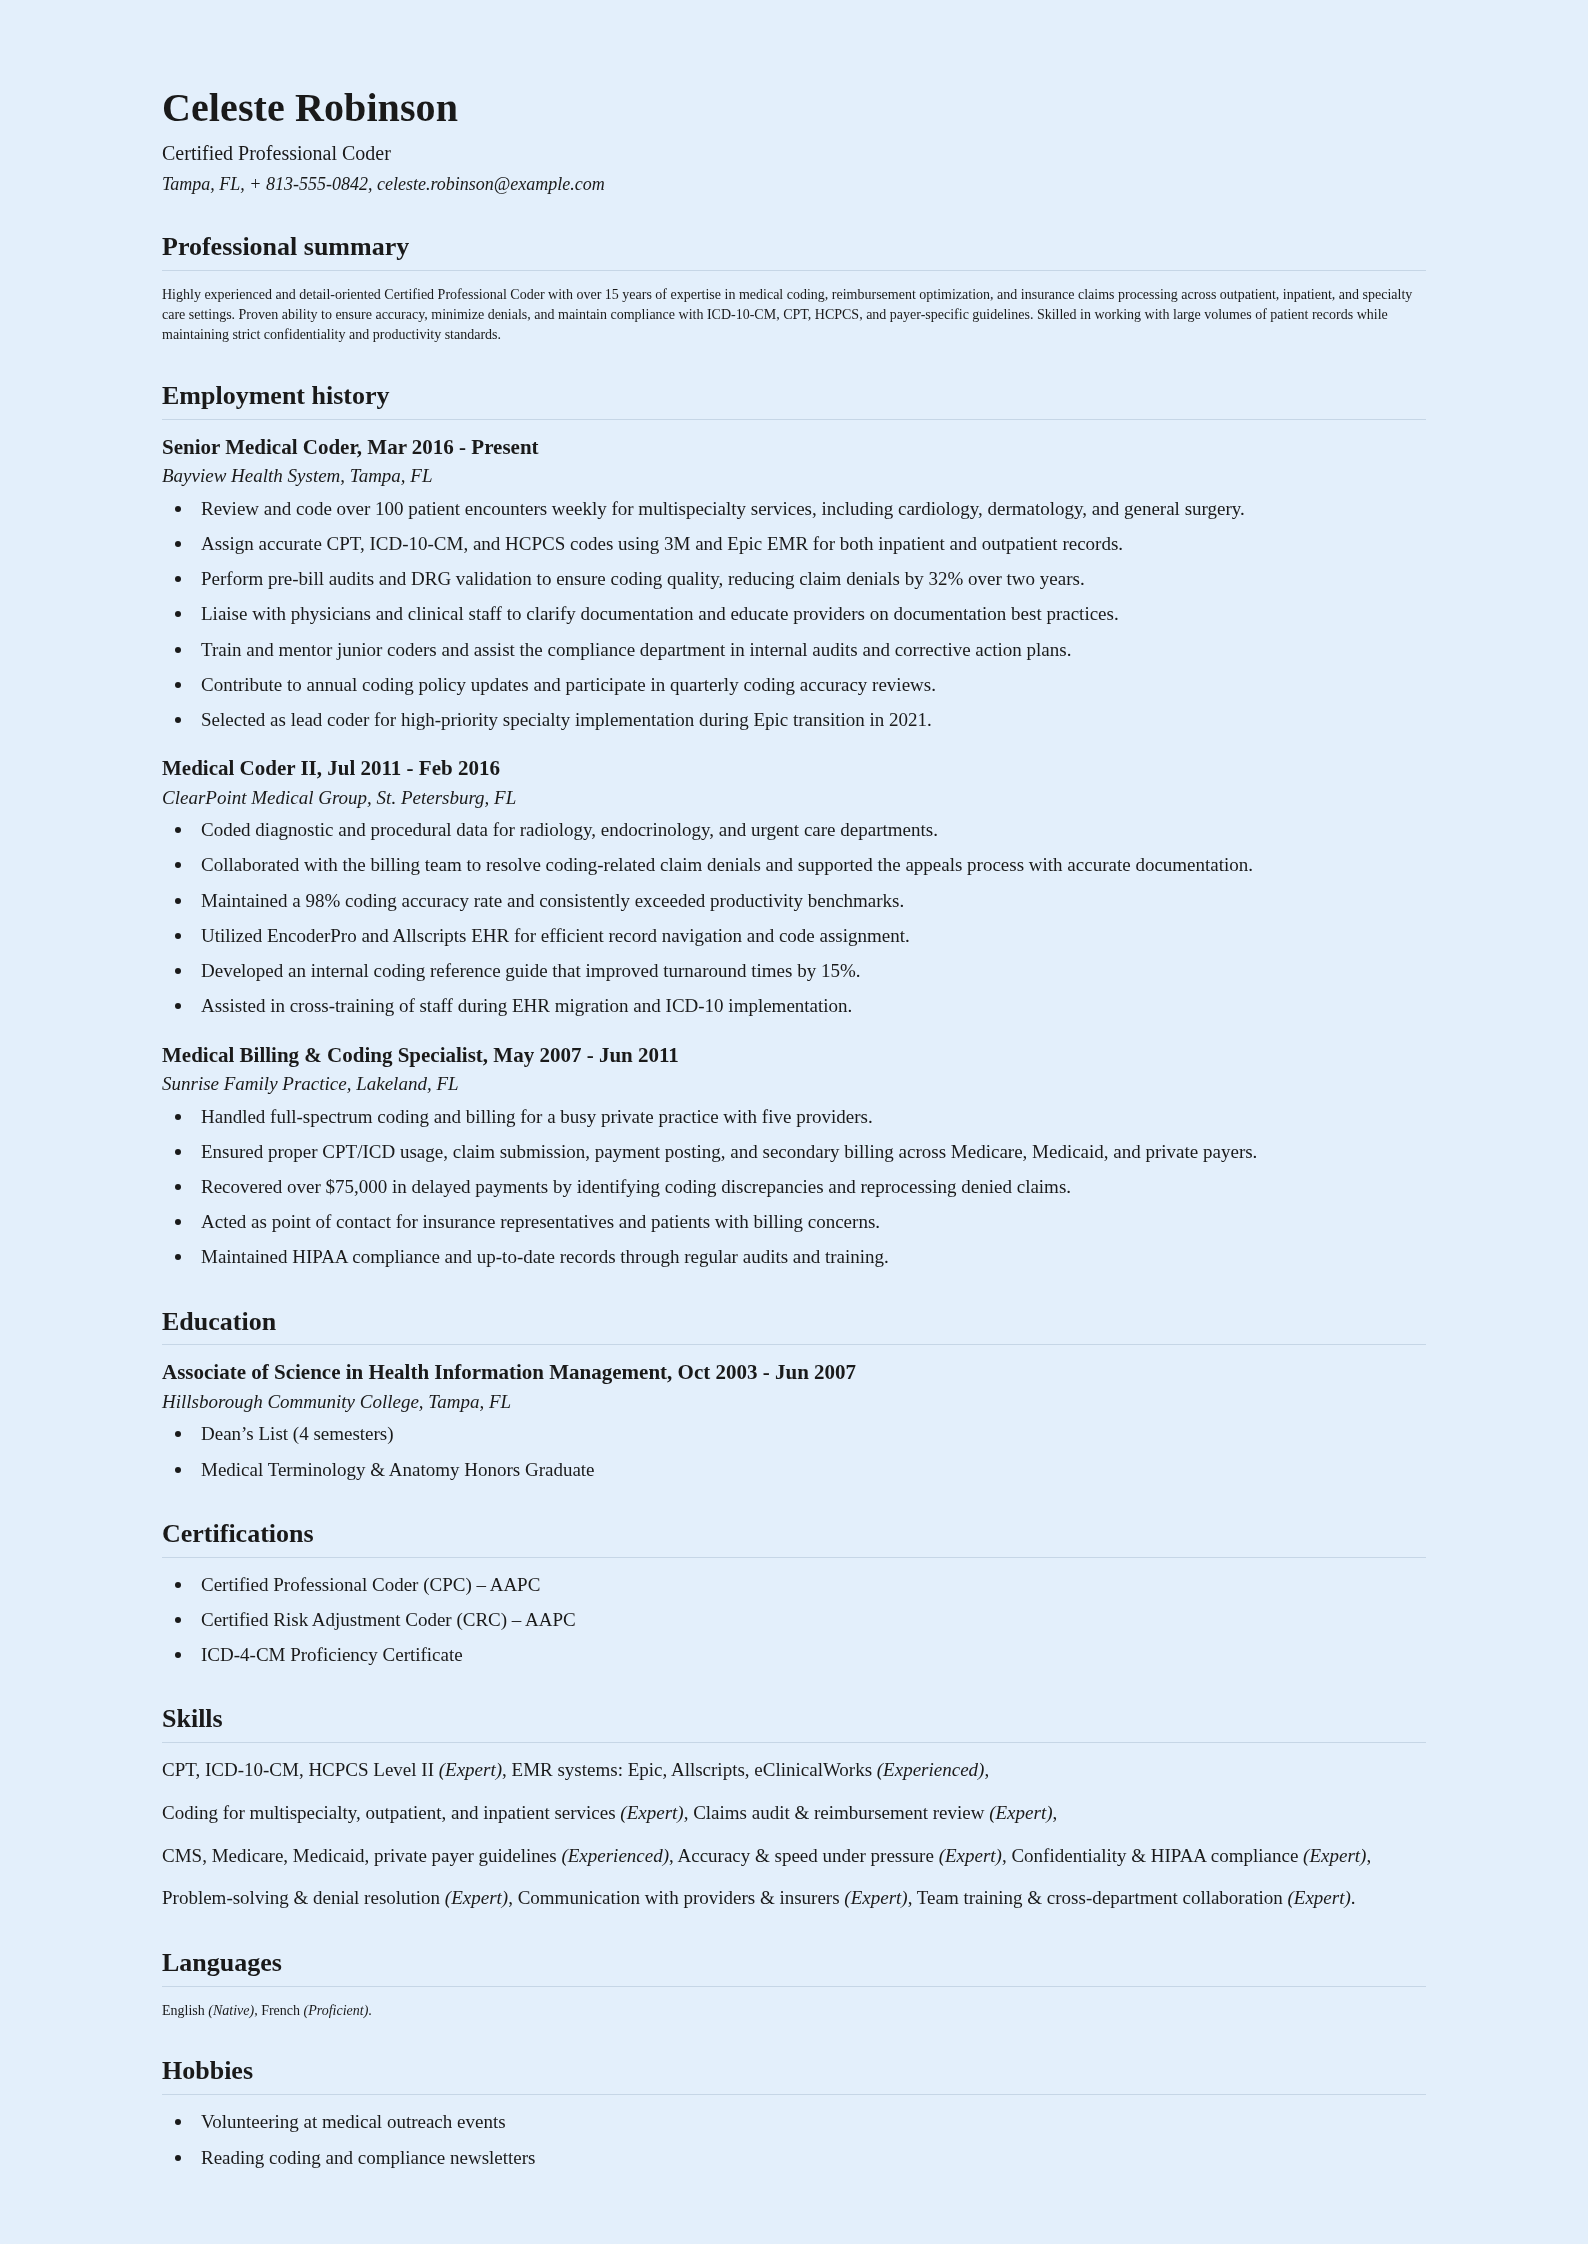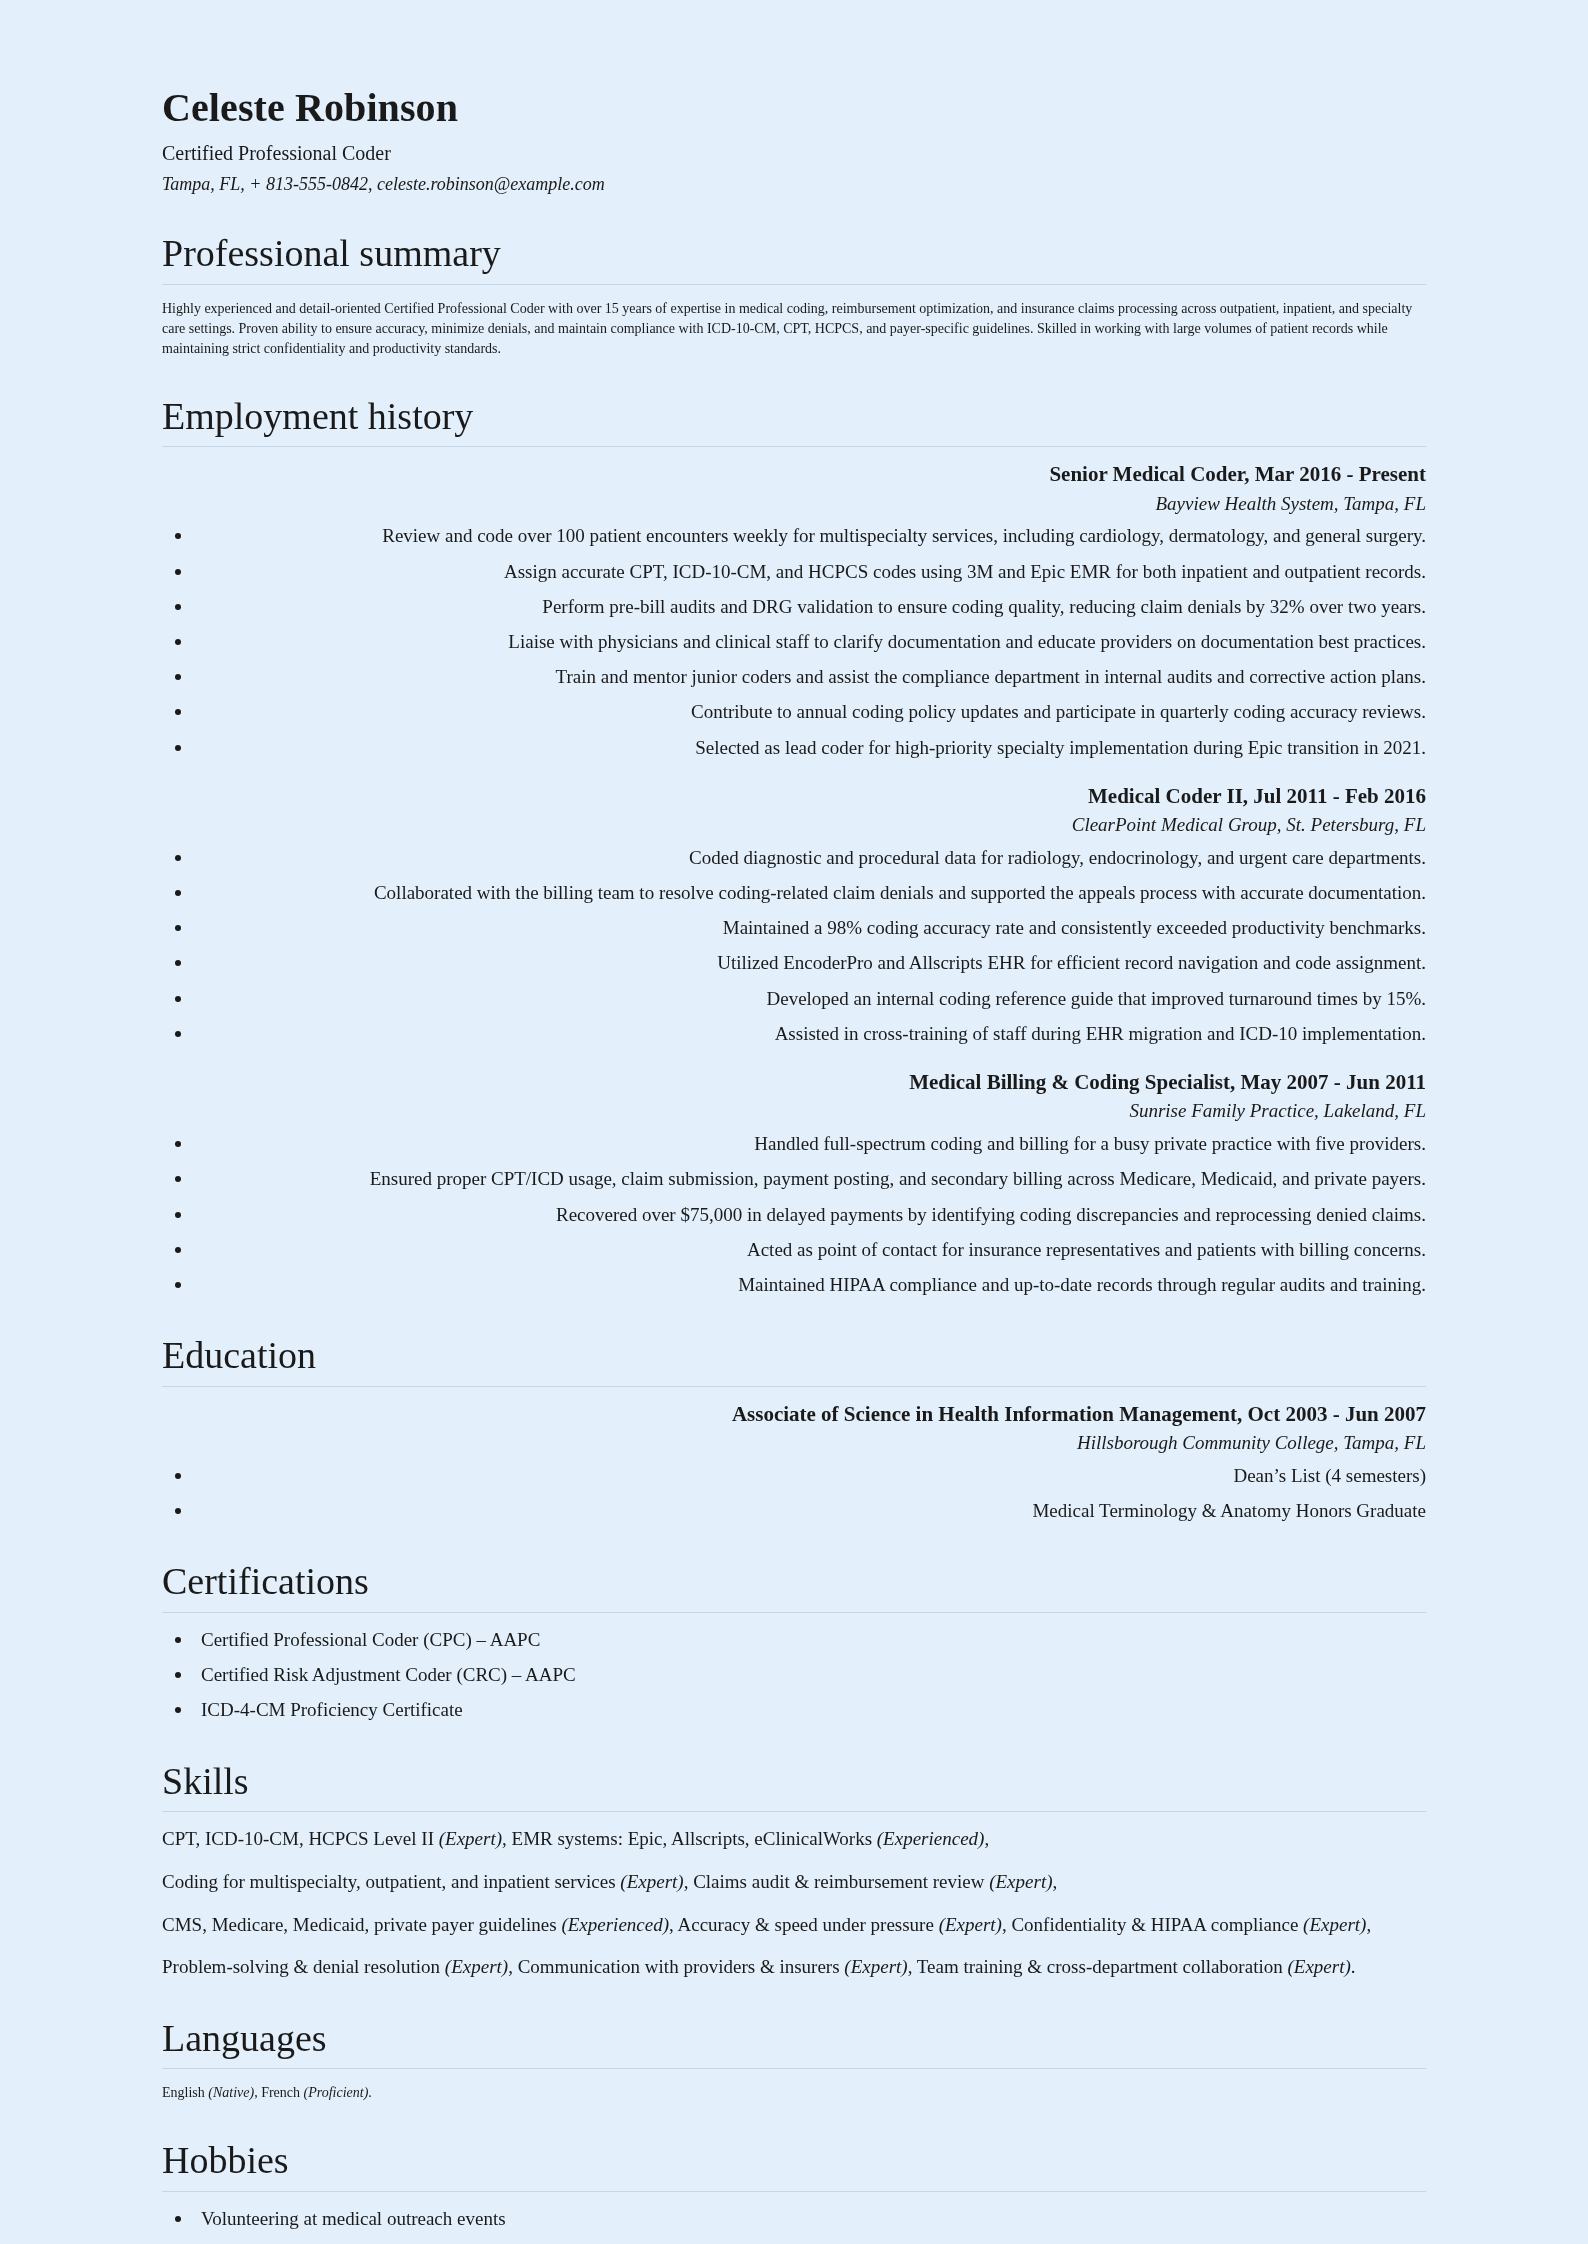--- a/index.html
+++ b/index.html
@@ -48,42 +48,41 @@
     font-style: italic;
     line-height: 1.35;
     margin-bottom: 4px;
   }
 
   
   .section {
     margin-top: 36px;
   }
   .section-title {
-    font-size: 38px;
-    font-weight: normal;
+    font-size: 26px;
+    font-weight: bold;
     line-height: 1.15;
     margin: 0 0 8px 0;
   }
   .rule {
     height: 1px;
     background: #c6d6e6;
     width: 100%;
     margin-bottom: 14px;
   }
   .body-text {
     font-size: 14px;
     line-height: 1.42;
     text-align: left;
     margin: 0;
   }
 
   
   .entry {
     margin-top: 22px;
-    text-align: right;
   }
   .entry:first-of-type {
     margin-top: 4px;
   }
   .entry-title {
     font-size: 21px;
     font-weight: bold;
     line-height: 1.3;
     margin-bottom: 3px;
   }

